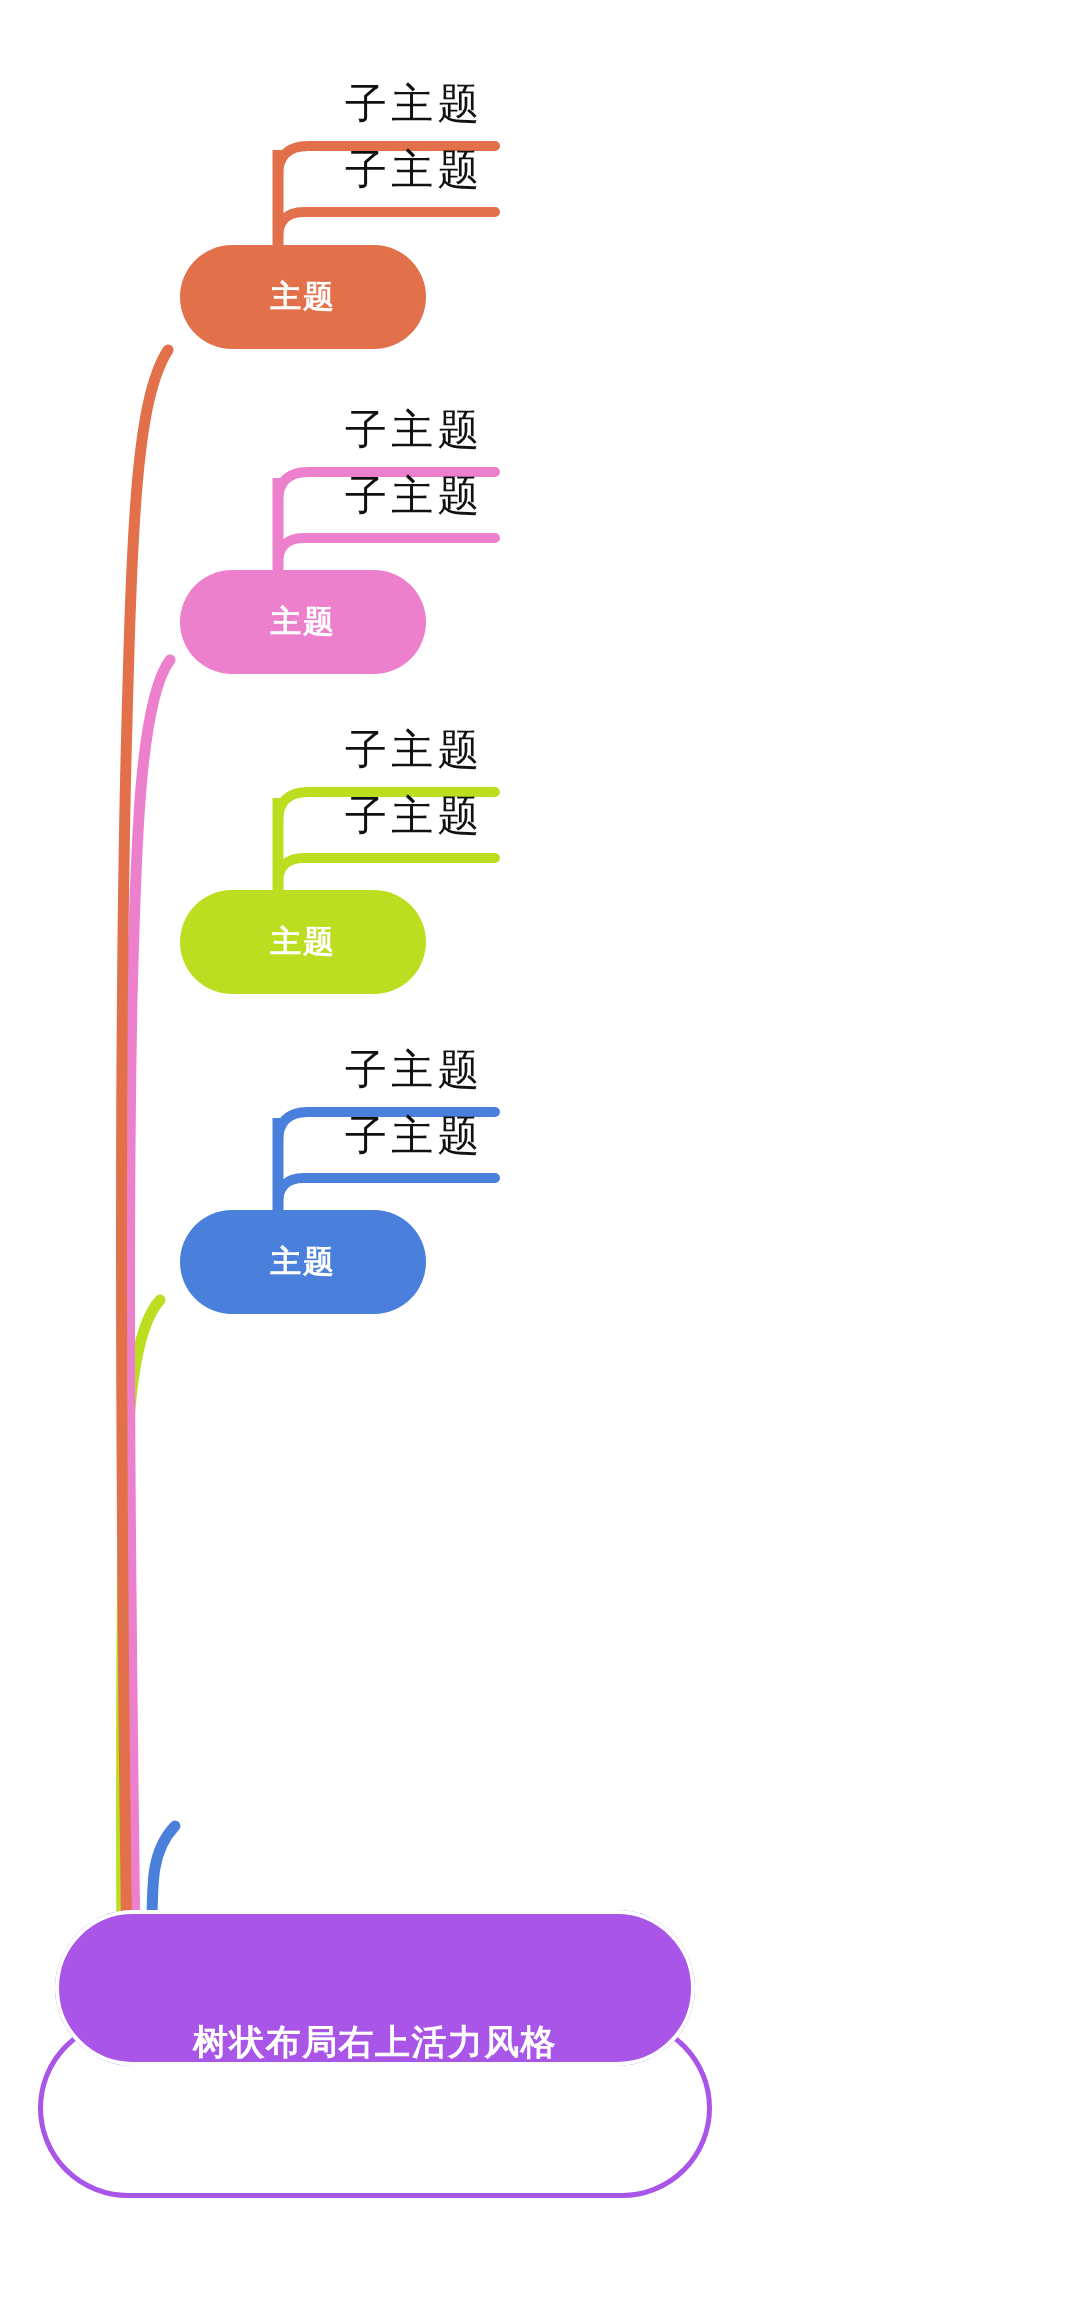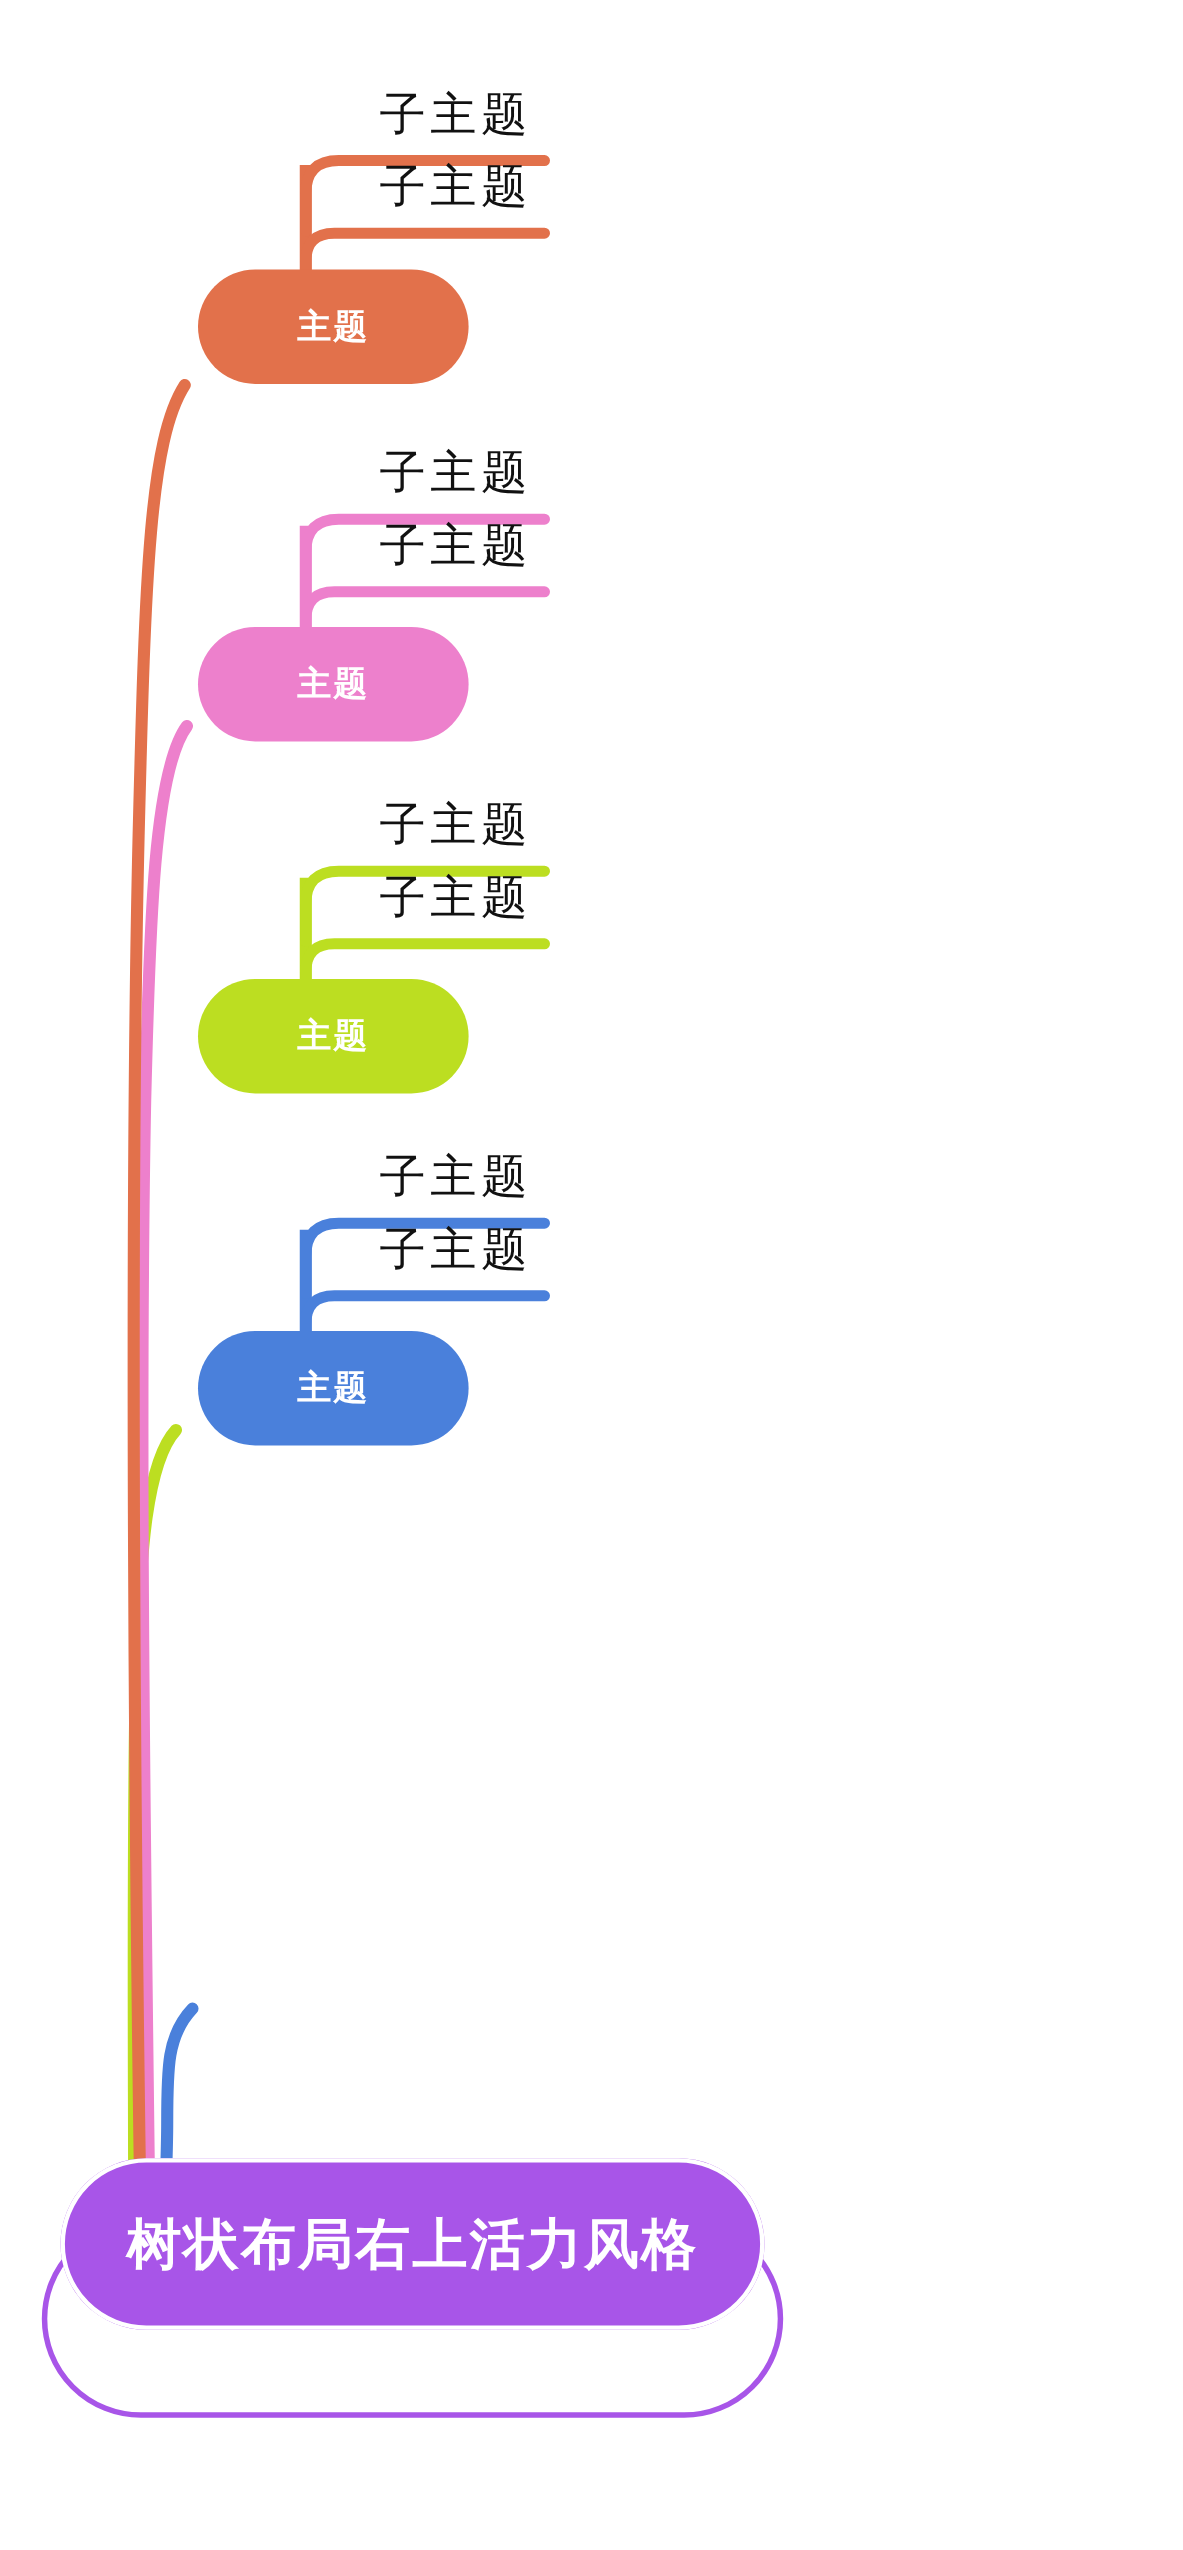--- a/index.html
+++ b/index.html
@@ -22,25 +22,26 @@
     white-space:nowrap;
     user-select:none;
   }
   .branch-node{
     width:246px;height:104px;
     border-radius:52px;
     font-size:31px;
     left:180px;
   }
   .root-node{
-    left:55px;top:1962px;
+    left:55px;top:1910px;
     width:640px;height:156px;
     border-radius:78px;
-    font-size:50px;
+    font-size:35px;
     letter-spacing:0.04em;
+    align-items:flex-end;
   }
   .root-outer{
     position:absolute;
     left:38px;top:2018px;
     width:674px;height:180px;
     border-radius:90px;
     box-sizing:border-box;
     border:5px solid #A855E8;
   }
   .root-inner-ring{

